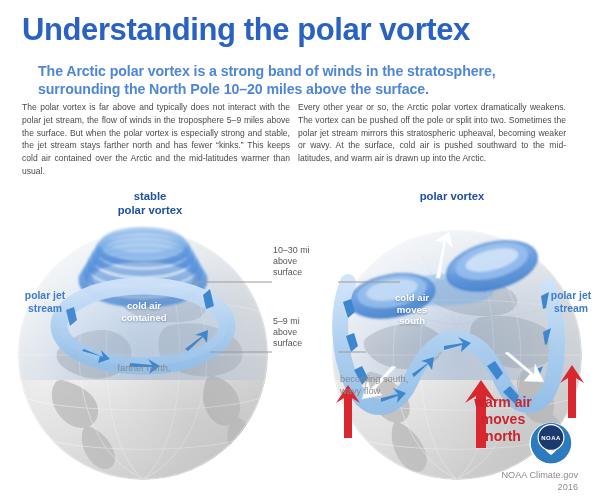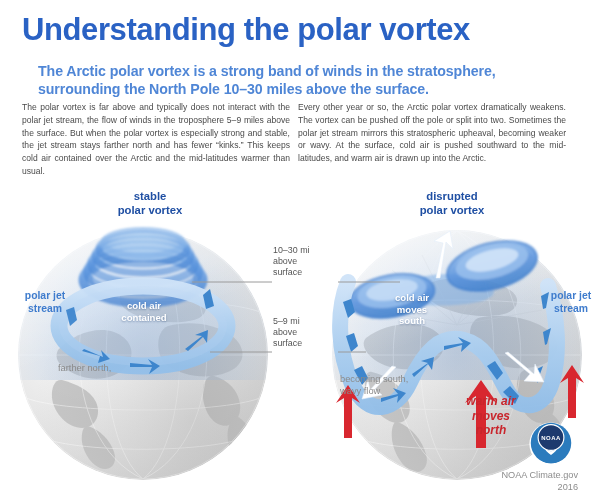--- a/index.html
+++ b/index.html
@@ -80,26 +80,26 @@
   .lbl{position:absolute;font-weight:bold;line-height:1.22;}
   .lbl-jet{font-size:10.4px;color:#3f7ccd;text-align:center;}
   .lbl-jet.l{left:6px;top:104px;width:78px;}
   .lbl-jet.r{left:542px;top:104px;width:58px;}
   .lbl-cold{
     font-size:9.6px;color:#ffffff;text-align:center;font-weight:bold;
     text-shadow:0 1px 2px rgba(40,70,120,.45);
   }
   .lbl-cold.l{left:96px;top:114px;width:96px;}
   .lbl-cold.r{left:372px;top:106px;width:80px;}
-  .lbl-gray{font-size:9.3px;color:#8a8a8a;font-weight:normal;}
+  .lbl-gray{font-size:9.3px;color:#8a8a8a;font-weight:normal;text-align:center;}
   .lbl-gray.l{left:58px;top:177px;width:172px;line-height:1.25;}
   .lbl-gray.r{left:340px;top:188px;width:96px;line-height:1.25;text-align:left;}
   .lbl-warm{
-    font-size:12px;color:#c9252c;font-weight:bold;text-align:center;
-    left:456px;top:208px;width:70px;line-height:1.22;font-style:italic;
+    font-size:14px;color:#c9252c;font-weight:bold;text-align:center;
+    left:468px;top:208px;width:70px;line-height:1.22;
   }
   .lbl-alt{
     position:absolute;font-size:8.9px;color:#555;
     line-height:1.24;width:64px;
   }
   .lbl-alt.a1{left:273px;top:59px;}
   .lbl-alt.a2{left:273px;top:130px;}
 
   
   .noaa{position:absolute;left:528px;top:235px;width:46px;height:46px;}
@@ -110,37 +110,36 @@
 </style>
 </head>
 <body>
 
 <div class="page">
 
   <div class="header">
     <h1 class="title">Understanding the polar vortex</h1>
     <div class="subtitle">
       <div>The Arctic polar vortex is a strong band of winds in the stratosphere,</div>
-      <div>surrounding the North Pole 10–30 miles above the surface.</div>
+      <div>surrounding the North Pole 10–20 miles above the surface.</div>
     </div>
   </div>
 
   <div class="cols">
     <div class="col">The polar vortex is far above and typically does not interact with the polar jet stream, the flow of winds in the troposphere 5–9 miles above the surface. But when the polar vortex is especially strong and stable, the jet stream stays farther north and has fewer “kinks.” This keeps cold air contained over the Arctic and the mid-latitudes warmer than usual.</div>
     <div class="col">Every other year or so, the Arctic polar vortex dramatically weakens. The vortex can be pushed off the pole or split into two. Sometimes the polar jet stream mirrors this stratospheric upheaval, becoming weaker or wavy. At the surface, cold air is pushed southward to the mid-latitudes, and warm air is drawn up into the Arctic.</div>
   </div>
 
   <div class="stage">
 
     <div class="panel-title left">
       <div>stable</div>
       <div>polar vortex</div>
     </div>
     <div class="panel-title right">
-      <div>disrupted</div>
       <div>polar vortex</div>
     </div>
 
     <div class="globe left">
       <div class="globe-base"></div>
       <svg class="land" viewBox="0 0 250 250">
         <g fill="#c6c6c6">
           <path d="M40 120 C55 104,78 96,96 102 C112 108,118 122,110 134 C100 148,80 152,62 146 C48 141,34 132,40 120 Z"></path>
           <path d="M44 150 C58 154,72 160,78 172 C84 186,76 198,64 198 C50 198,36 184,34 168 C33 157,37 149,44 150 Z"></path>
           <path d="M70 196 C82 200,92 210,96 222 C100 234,92 242,82 238 C70 233,62 216,64 204 C65 198,67 195,70 196 Z"></path>

